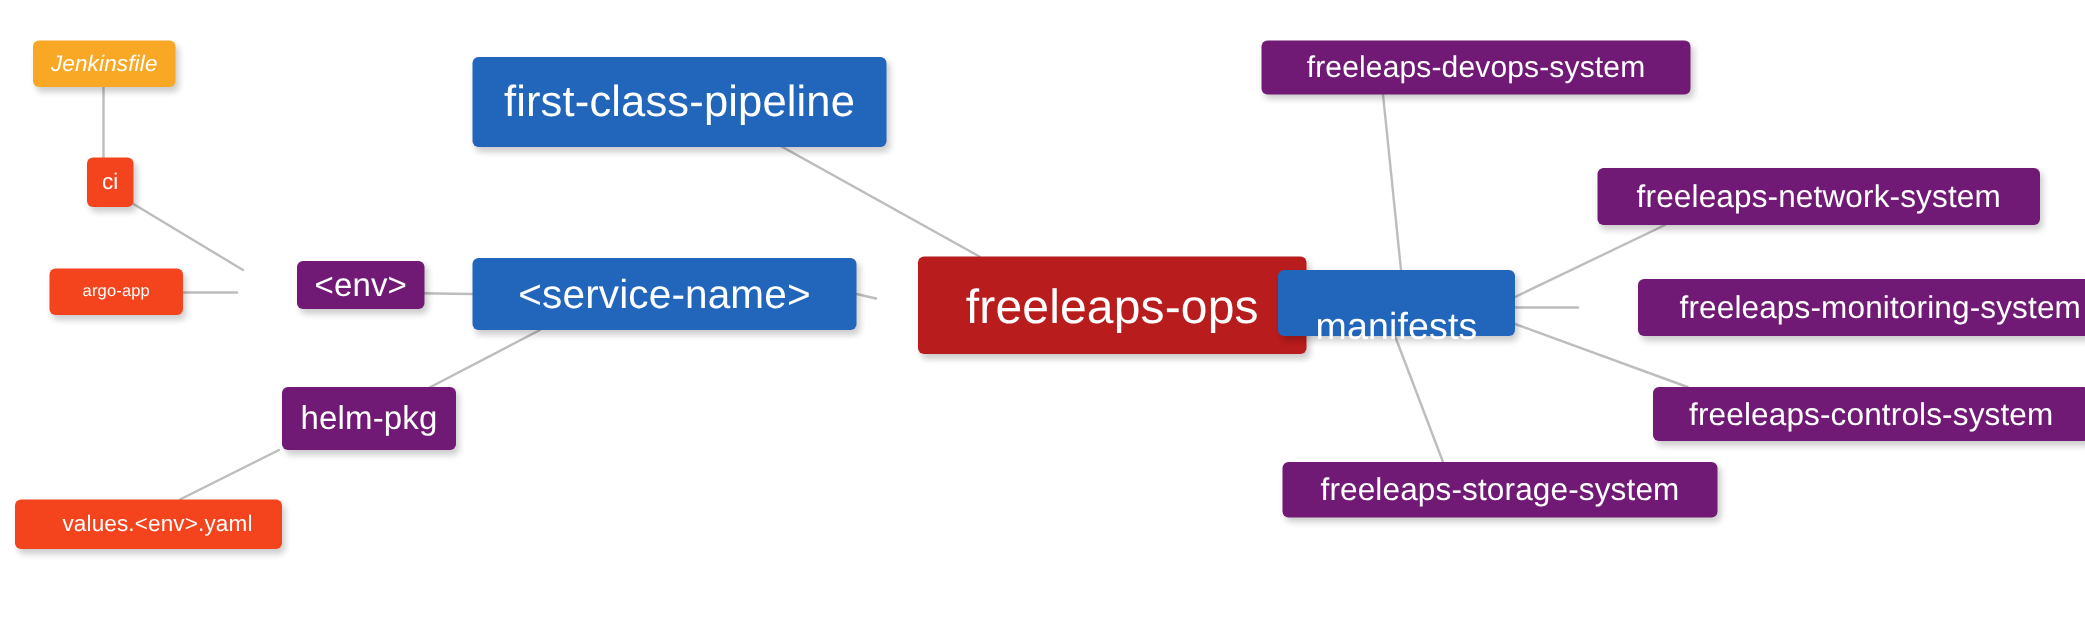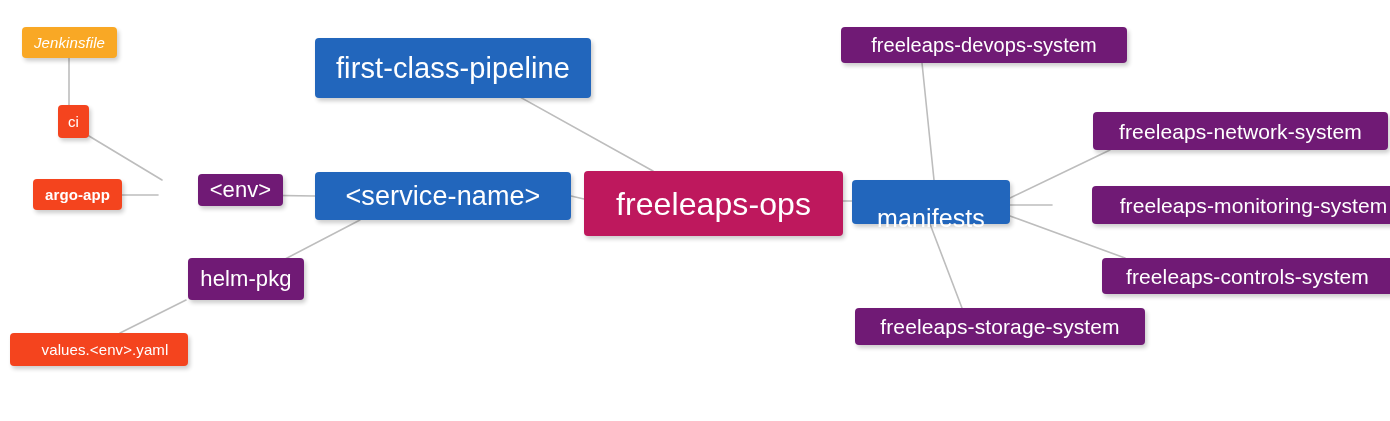--- a/index.html
+++ b/index.html
@@ -43,21 +43,21 @@
   }
   .mm-node > .mm-label {
     display: block;
     line-height: 1;
   }
   
   .c-orange { background: #f9a825; }
   .c-red    { background: #f4441e; }
   .c-green  { background: #701a75; margin-left: 40px; }
   .c-blue   { background: #2266bc; }
-  .c-dark   { background: #be185d; }
+  .c-dark   { background: #b91c1c; margin-left: 28px; }
 </style>
 </head>
 <body>
 
 <div id="mindmap-canvas">
   <svg id="edge-layer" viewBox="0 0 1390 421" width="1390" height="421" xmlns="http://www.w3.org/2000/svg">
       <line x1="69" y1="58" x2="69" y2="105" stroke="#bdbdbd" stroke-width="1.6" stroke-linecap="round"></line>
       <line x1="84" y1="133" x2="162" y2="180" stroke="#bdbdbd" stroke-width="1.6" stroke-linecap="round"></line>
       <line x1="122" y1="195" x2="158" y2="195" stroke="#bdbdbd" stroke-width="1.6" stroke-linecap="round"></line>
       <line x1="243" y1="195" x2="315" y2="196" stroke="#bdbdbd" stroke-width="1.6" stroke-linecap="round"></line>
@@ -73,21 +73,21 @@
       <line x1="930" y1="224" x2="962" y2="308" stroke="#bdbdbd" stroke-width="1.6" stroke-linecap="round"></line>
     </svg>
   <div id="node-layer">
       <div class="mm-node c-orange" style="left: 22px; top: 27px; width: 95px; height: 31px;">
         <span class="mm-label" style="font-size: 15px; font-style: italic;">Jenkinsfile</span>
       </div>
       <div class="mm-node c-red" style="left: 37px; top: 105px; width: 31px; height: 33px; margin-left: 21px;">
         <span class="mm-label" style="font-size: 15px;">ci</span>
       </div>
       <div class="mm-node c-red" style="left: 33px; top: 179px; width: 89px; height: 31px;">
-        <span class="mm-label" style="font-size: 15px; font-weight: bold;">argo-app</span>
+        <span class="mm-label" style="font-size: 11px;">argo-app</span>
       </div>
       <div class="mm-node c-red" style="left: 10px; top: 333px; width: 178px; height: 33px; padding-left: 12px;">
         <span class="mm-label" style="font-size: 15px;">values.&lt;env&gt;.yaml</span>
       </div>
       <div class="mm-node c-green" style="left: 158px; top: 174px; width: 85px; height: 32px;">
         <span class="mm-label" style="font-size: 22px;">&lt;env&gt;</span>
       </div>
       <div class="mm-node c-green" style="left: 148px; top: 258px; width: 116px; height: 42px;">
         <span class="mm-label" style="font-size: 22px;">helm-pkg</span>
       </div>
@@ -99,21 +99,21 @@
       </div>
       <div class="mm-node c-dark" style="left: 584px; top: 171px; width: 259px; height: 65px;">
         <span class="mm-label" style="font-size: 32px;">freeleaps-ops</span>
       </div>
       <div class="mm-node c-blue" style="left: 852px; top: 180px; width: 158px; height: 44px;">
         <span class="mm-label" style="font-size: 25px; margin-top: 32px;">manifests</span>
       </div>
       <div class="mm-node c-green" style="left: 801px; top: 27px; width: 286px; height: 36px;">
         <span class="mm-label" style="font-size: 20px;">freeleaps-devops-system</span>
       </div>
-      <div class="mm-node c-green" style="left: 1053px; top: 112px; width: 295px; height: 38px;">
+      <div class="mm-node c-green" style="left: 1025px; top: 112px; width: 295px; height: 38px;">
         <span class="mm-label" style="font-size: 21px;">freeleaps-network-system</span>
       </div>
       <div class="mm-node c-green" style="left: 1052px; top: 186px; width: 323px; height: 38px;">
         <span class="mm-label" style="font-size: 21px; text-align: center;">freeleaps-monitoring-system</span>
       </div>
       <div class="mm-node c-green" style="left: 1062px; top: 258px; width: 291px; height: 36px;">
         <span class="mm-label" style="font-size: 21px;">freeleaps-controls-system</span>
       </div>
       <div class="mm-node c-green" style="left: 815px; top: 308px; width: 290px; height: 37px;">
         <span class="mm-label" style="font-size: 21px;">freeleaps-storage-system</span>

